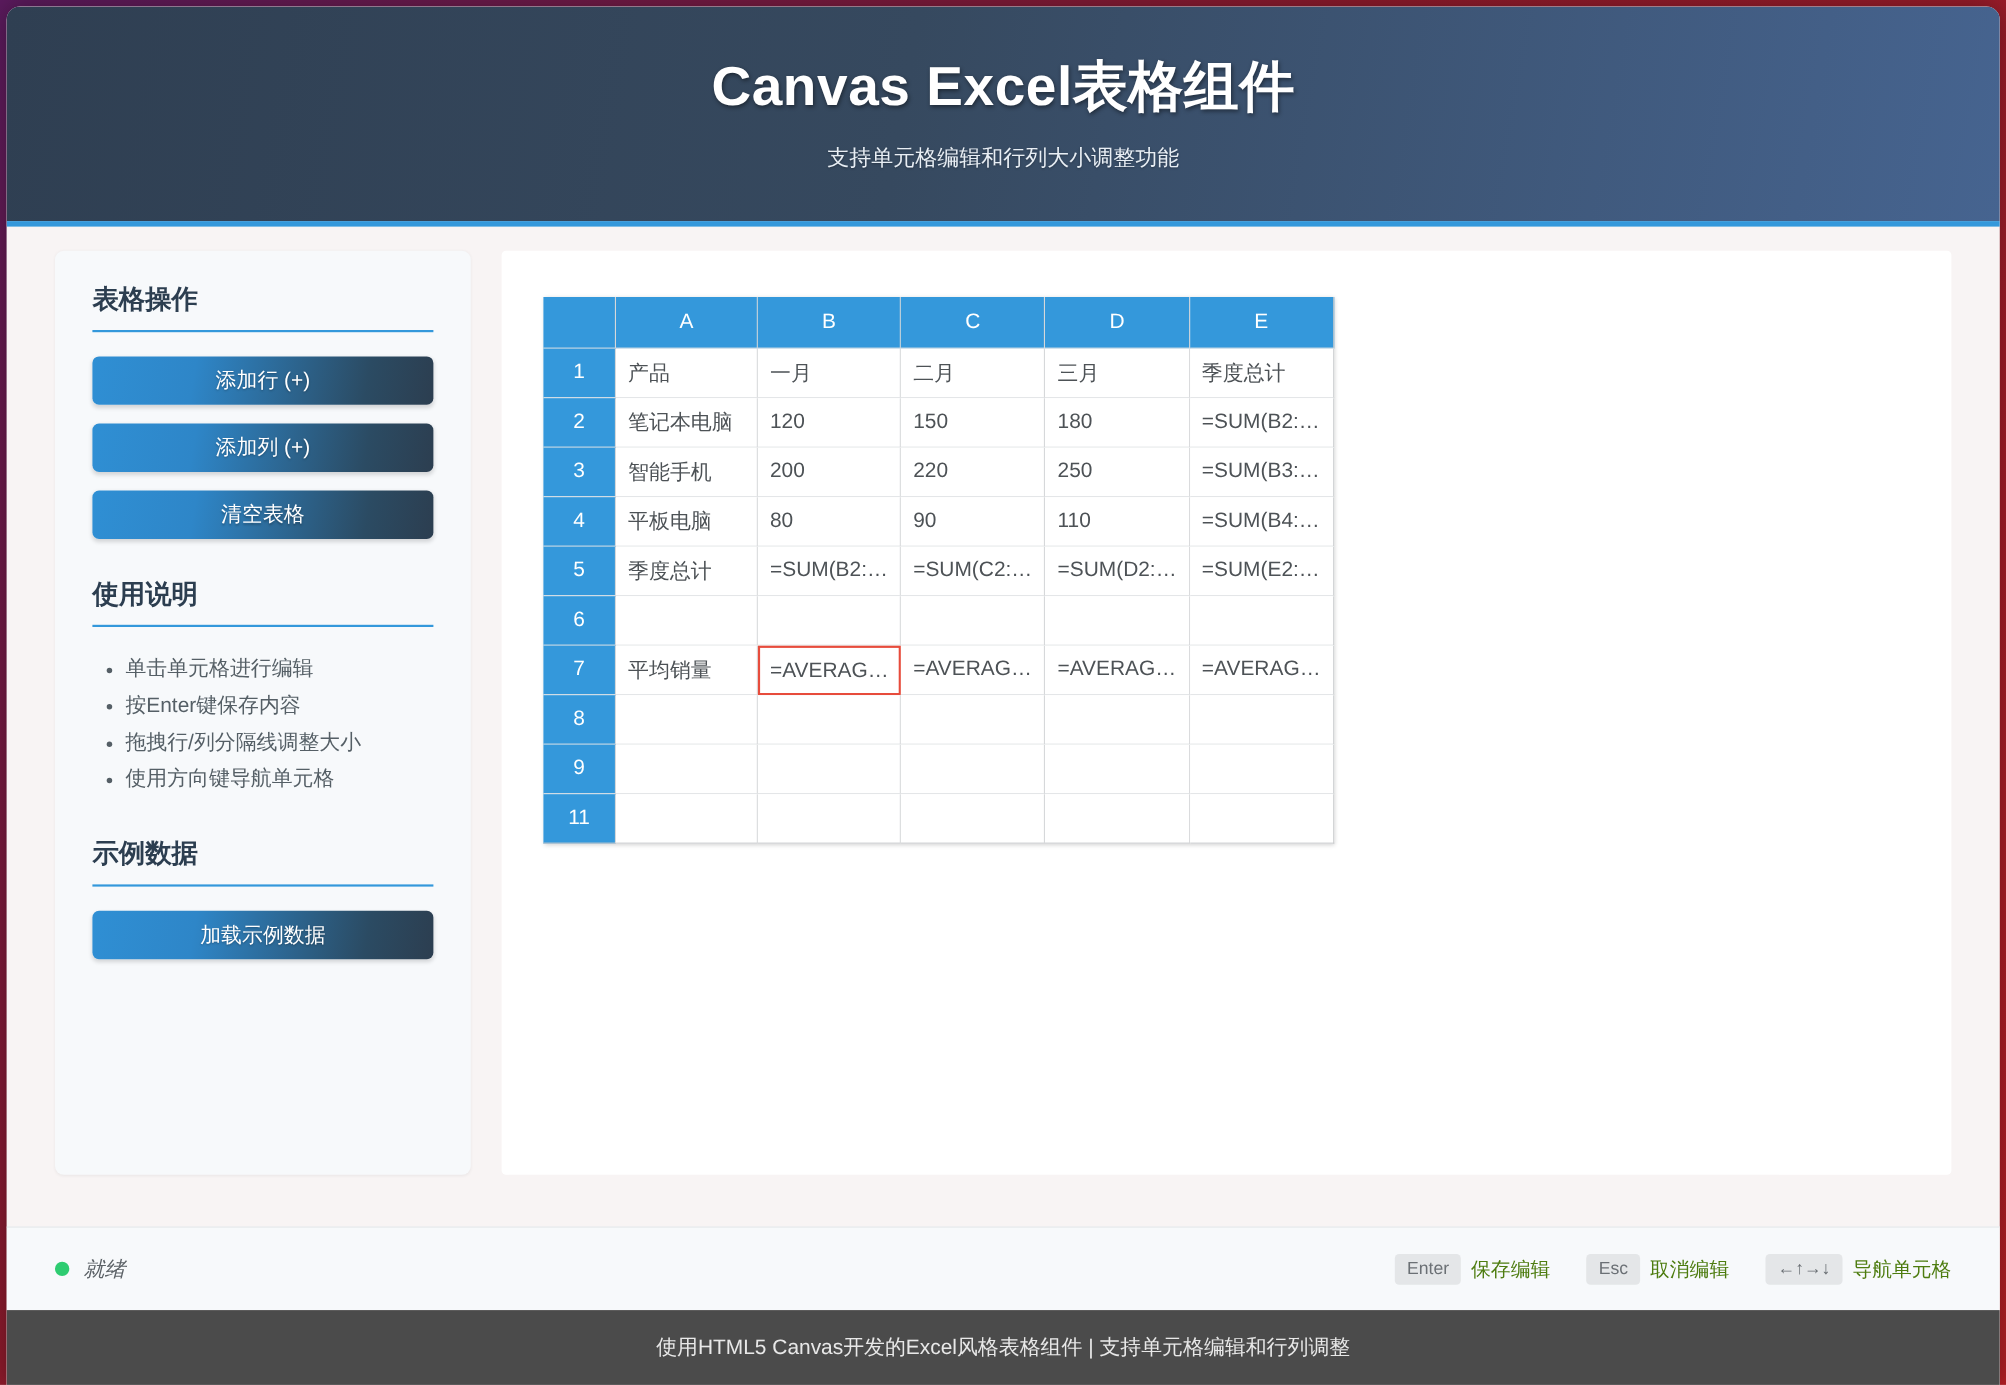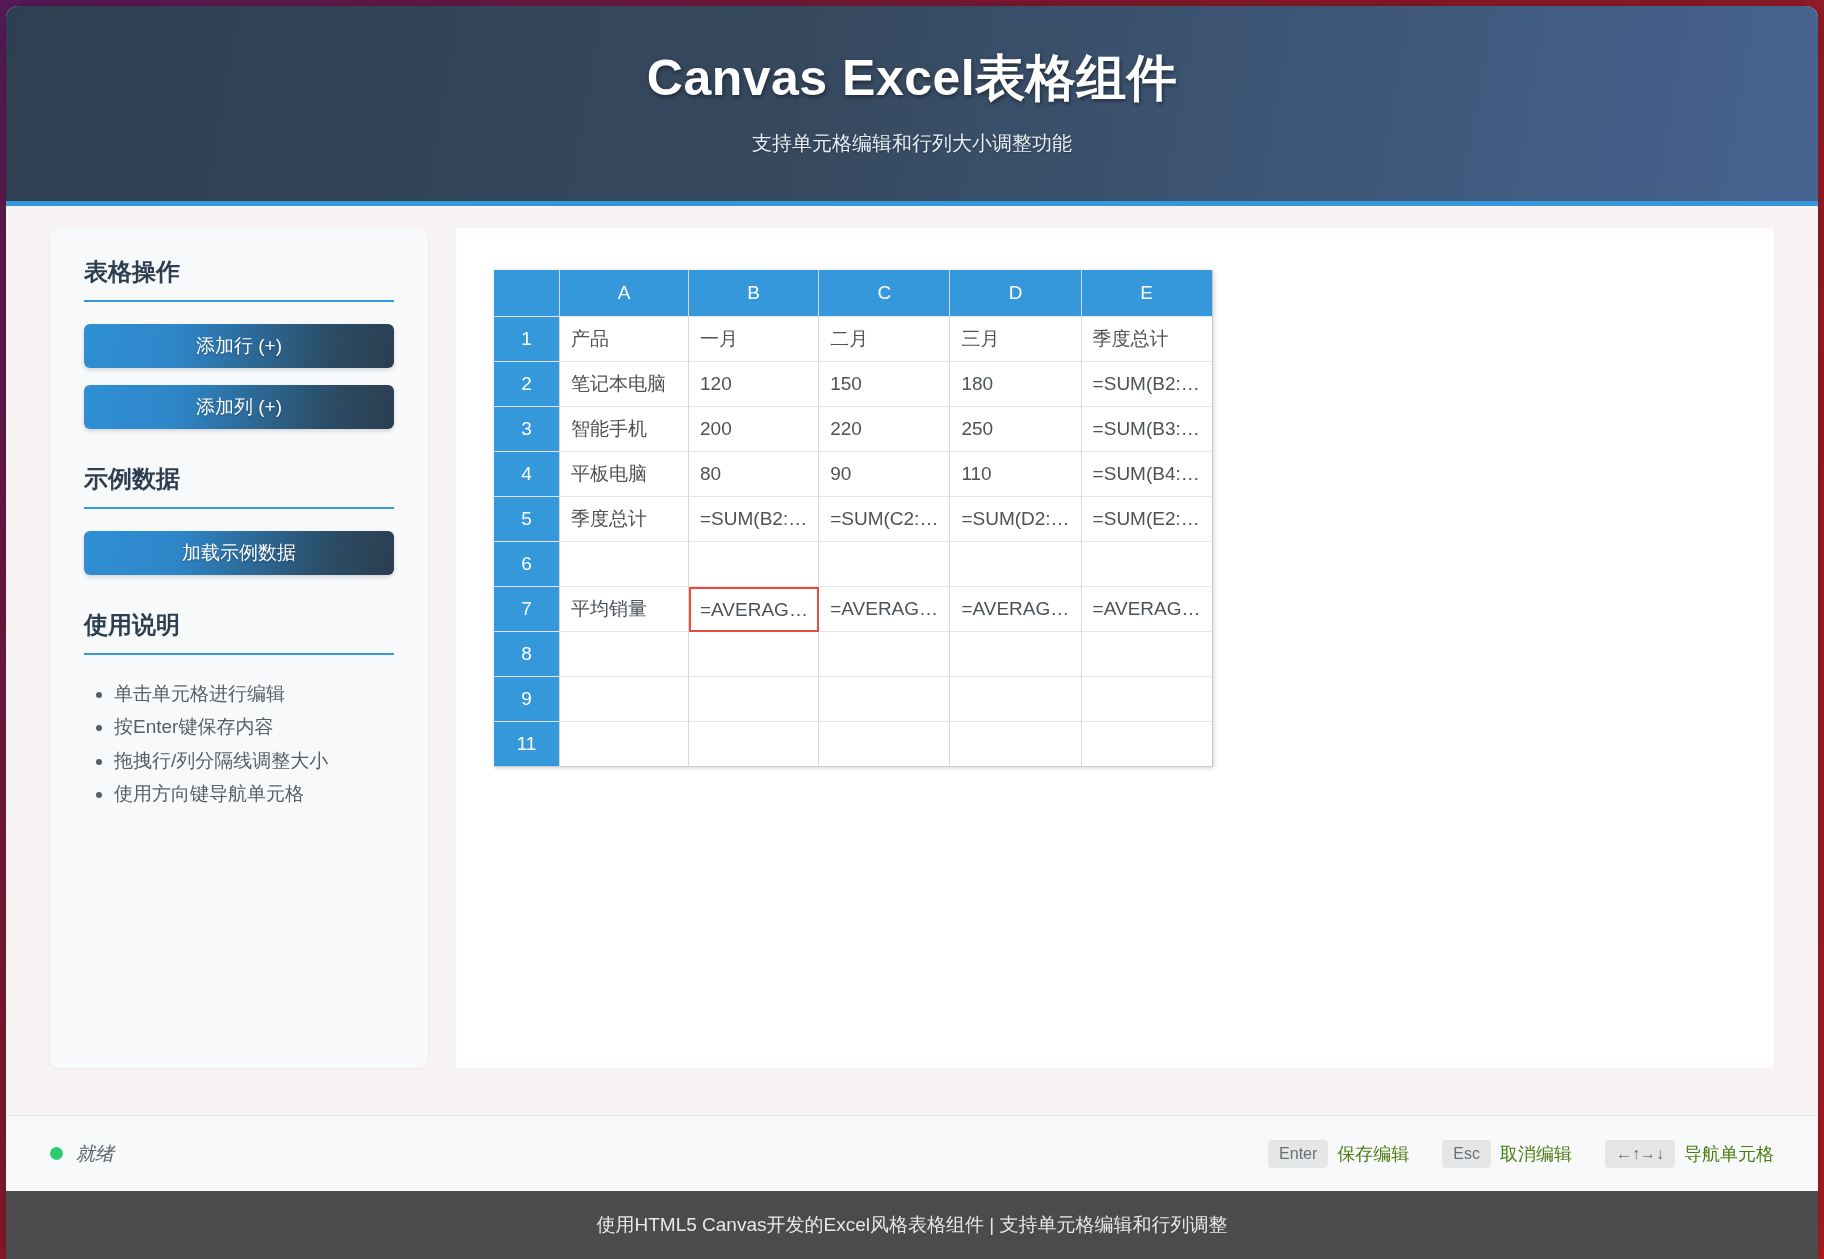--- a/index.html
+++ b/index.html
@@ -227,37 +227,38 @@
 
   <div class="app-body">
 
     <aside class="sidebar">
 
       <section class="sidebar-section">
         <div class="panel-heading">表格操作</div>
         <div class="panel-rule"></div>
         <button class="action-button">添加行 (+)</button>
         <button class="action-button">添加列 (+)</button>
-      </section>
-
-      <section class="sidebar-section">
-        <div class="panel-heading">示例数据</div>
-        <div class="panel-rule"></div>
-        <button class="action-button">加载示例数据</button>
+        <button class="action-button">清空表格</button>
       </section>
 
       <section class="sidebar-section">
         <div class="panel-heading">使用说明</div>
         <div class="panel-rule"></div>
         <ul class="usage-list">
           <li>单击单元格进行编辑</li>
           <li>按Enter键保存内容</li>
           <li>拖拽行/列分隔线调整大小</li>
           <li>使用方向键导航单元格</li>
         </ul>
+      </section>
+
+      <section class="sidebar-section">
+        <div class="panel-heading">示例数据</div>
+        <div class="panel-rule"></div>
+        <button class="action-button">加载示例数据</button>
       </section>
 
     </aside>
 
     <section class="canvas-panel">
       <table class="sheet" id="sheet-table">
         <thead>
             <tr class="head-row">
               <th class="corner-cell w-idx"></th>
               <th class="col-head w-col">A</th>

